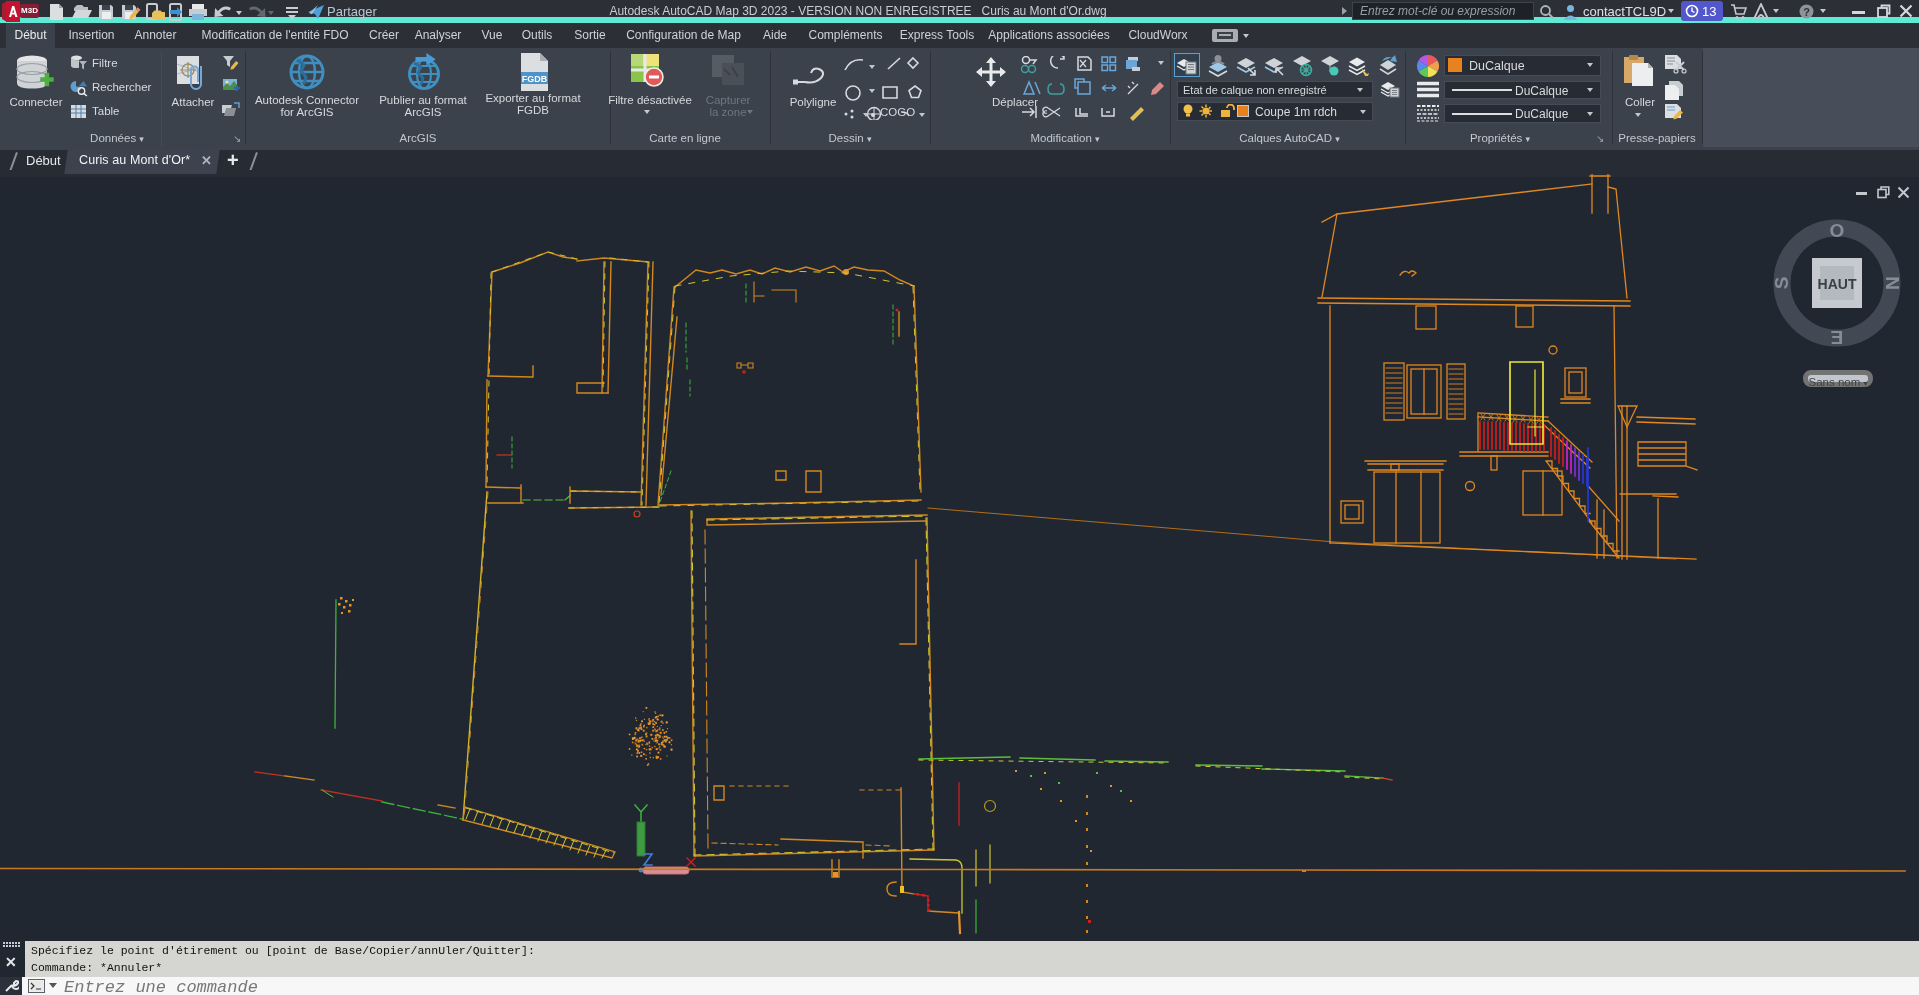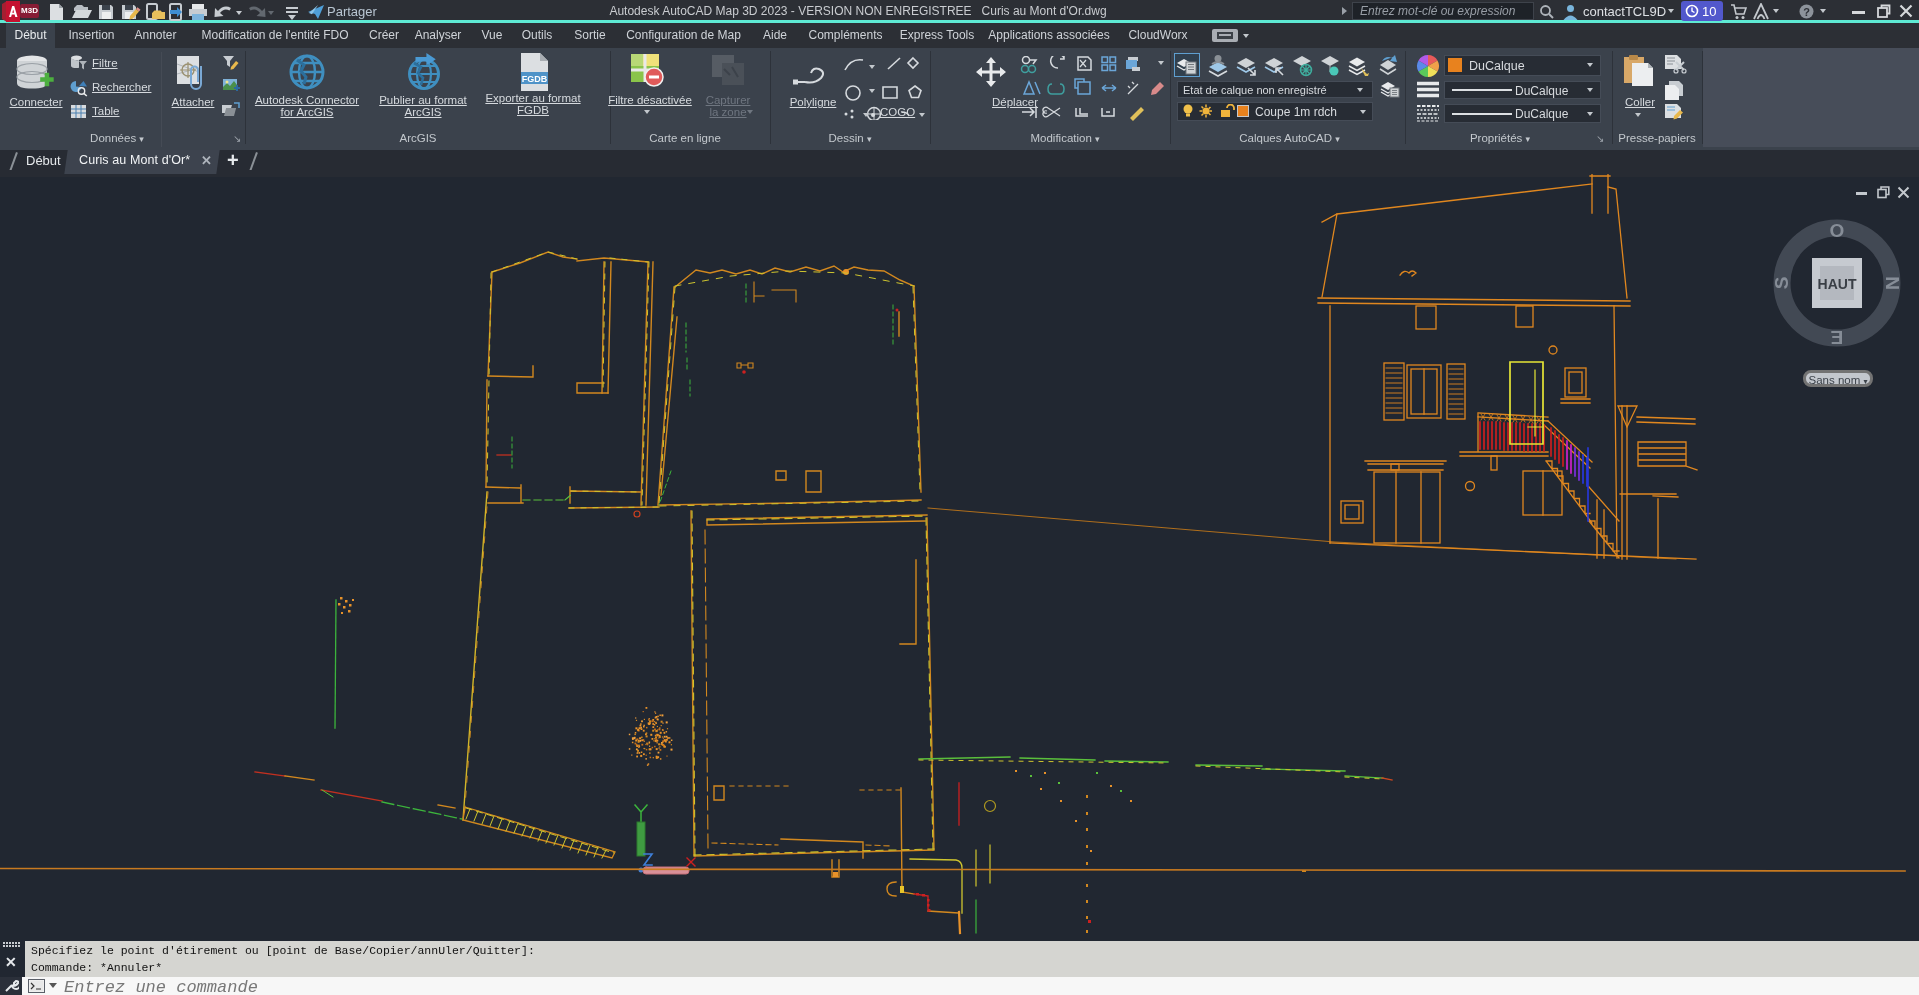--- a/index.html
+++ b/index.html
@@ -3,34 +3,34 @@
 <meta charset="utf-8">
 <style>
 * { margin:0; padding:0; box-sizing:border-box; }
 html,body { width:1919px; height:995px; overflow:hidden; background:#212731;
   font-family:"Liberation Sans", sans-serif; }
 #stage { position:relative; width:1919px; height:995px; }
 .abs { position:absolute; }
 
 
 #titlebar { position:absolute; left:0; top:0; width:1919px; height:23px;
-  background:#2c2f35; border-bottom:3px solid #5eead4; color:#c8ccd1; font-size:12px; }
+  background:#2c2f35; border-bottom:6px solid #5eead4; color:#c8ccd1; font-size:12px; }
 #titletext { position:absolute; left:0; top:4px; width:1716px; text-align:center;
   color:#c9ccd0; font-size:12px; white-space:pre; }
 
 #tabrow { position:absolute; left:0; top:23px; width:1919px; height:25px; background:#2c2f35; }
 .rtab { position:absolute; top:0; height:25px; line-height:25px; color:#cfd3d8; font-size:12px;
   text-align:center; }
 .rtab.active { background:#3b424c; color:#e8ebee; }
 
 #ribbon { position:absolute; left:0; top:48px; width:1919px; height:99px; background:#3b424c; }
 .sep { position:absolute; top:3px; height:93px; width:1px; background:#2d323a; }
 .plabel { position:absolute; top:82px; height:17px; line-height:16px; font-size:11.5px;
   color:#c3c8cd; text-align:center; white-space:nowrap; }
-.smalltxt { position:absolute; font-size:11.5px; color:#d6dade; white-space:nowrap;text-decoration:underline; }
+.smalltxt { position:absolute; font-size:11.5px; color:#d6dade; white-space:nowrap; }
 .dim { color:#6f7680 !important; }
 .combo { position:absolute; background:#272c34; border:1px solid #454c57; color:#d8dbdf;
   font-size:11px; white-space:nowrap; overflow:hidden; }
 .caret { position:absolute; width:0; height:0; border-left:3.5px solid transparent;
   border-right:3.5px solid transparent; border-top:4px solid #c3c8cd; }
 
 #ftabs { position:absolute; left:0; top:147px; width:1919px; height:27px; background:#272b33; }
 #ftabs .band { position:absolute; left:0; top:0; width:1919px; height:3px; background:#3b424c; }
 
 #cmdhist { position:absolute; left:25px; top:941px; width:1894px; height:36px; background:#d5d5d1;
@@ -523,21 +523,21 @@
     <circle cx="8.5" cy="5.5" r="3.5" fill="#79b5dc"></circle>
     <path d="M1.5 17 q7 -9 14 0 z" fill="#79b5dc"></path>
   </svg>
   <div class="abs" style="left:1583px;top:4px;font-size:13px;color:#dde0e4">contactTCL9D</div>
   <div class="caret" style="left:1668px;top:9px"></div>
   <div class="abs" style="left:1681px;top:1px;width:42px;height:20px;background:#5258cc;border-radius:3px">
     <svg class="abs" style="left:4px;top:3px" width="14" height="14" viewBox="0 0 14 14">
       <circle cx="7" cy="7" r="5.5" fill="none" stroke="#fff" stroke-width="1.6"></circle>
       <path d="M7 3.5 V7 L9.5 8.5" stroke="#fff" stroke-width="1.4" fill="none"></path>
     </svg>
-    <div class="abs" style="left:21px;top:3px;color:#fff;font-size:13px">10</div>
+    <div class="abs" style="left:21px;top:3px;color:#fff;font-size:13px">13</div>
   </div>
   <svg class="abs" style="left:1730px;top:3px" width="17" height="17" viewBox="0 0 17 17">
     <path d="M1 2 h3 l2 9 h8 l2 -6 h-11" fill="none" stroke="#c3c8cd" stroke-width="1.6"></path>
     <circle cx="7" cy="14.5" r="1.5" fill="#c3c8cd"></circle>
         <circle cx="13" cy="14.5" r="1.5" fill="#c3c8cd"></circle>
   </svg>
   <svg class="abs" style="left:1752px;top:3px" width="18" height="17" viewBox="0 0 18 17">
     <path d="M2 16 L9 1 L16 16 M5.5 16 Q9 8 12.5 16" fill="none" stroke="#c3c8cd" stroke-width="1.8"></path>
   </svg>
   <div class="caret" style="left:1773px;top:9px"></div>
@@ -921,21 +921,21 @@
   <g fill="#868d97" font-family="Liberation Sans" font-size="19px" font-weight="bold">
     <text x="67" y="21" text-anchor="middle">O</text>
     <text x="123" y="74" text-anchor="middle" transform="rotate(90 123 67)">N</text>
     <text x="67" y="128" text-anchor="middle" transform="rotate(180 67 121.5)">E</text>
     <text x="11" y="74" text-anchor="middle" transform="rotate(-90 11 67)">S</text>
   </g>
   <rect x="42" y="42" width="50" height="50" fill="#c6cad0"></rect>
   <rect x="50" y="50" width="34" height="34" fill="#b4b8bf"></rect>
   <text x="67" y="73" text-anchor="middle" font-family="Liberation Sans" font-size="14px" font-weight="bold" fill="#3a3f46">HAUT</text>
 </svg>
-<div class="abs" style="left:1803px;top:370px;width:70px;height:17px;background:#c3c7cd;border:3px solid #737373;border-radius:8px;color:#3c424a;font-size:11.5px;line-height:15px;text-align:center">Sans nom <span style="font-size:8px">▾</span></div>
+<div class="abs" style="left:1803px;top:370px;width:70px;height:17px;background:#c3c7cd;border:5px solid #737373;border-radius:8px;color:#3c424a;font-size:11.5px;line-height:15px;text-align:center">Sans nom <span style="font-size:8px">▾</span></div>
 
 <div id="cmdhist">Spécifiez le point d'étirement ou [point de Base/Copier/annUler/Quitter]:<br>Commande: *Annuler*</div>
 <div class="abs" style="left:3px;top:942px;width:18px;height:12px;display:grid;grid-template-columns:repeat(6,3px);grid-auto-rows:3px">
   <div style="width:2px;height:2px;background:#c8ccd1"></div>
       <div style="width:2px;height:2px;background:#c8ccd1"></div>
       <div style="width:2px;height:2px;background:#c8ccd1"></div>
       <div style="width:2px;height:2px;background:#c8ccd1"></div>
       <div style="width:2px;height:2px;background:#c8ccd1"></div>
       <div style="width:2px;height:2px;background:#c8ccd1"></div>
   <div style="width:2px;height:2px;background:#c8ccd1"></div>

